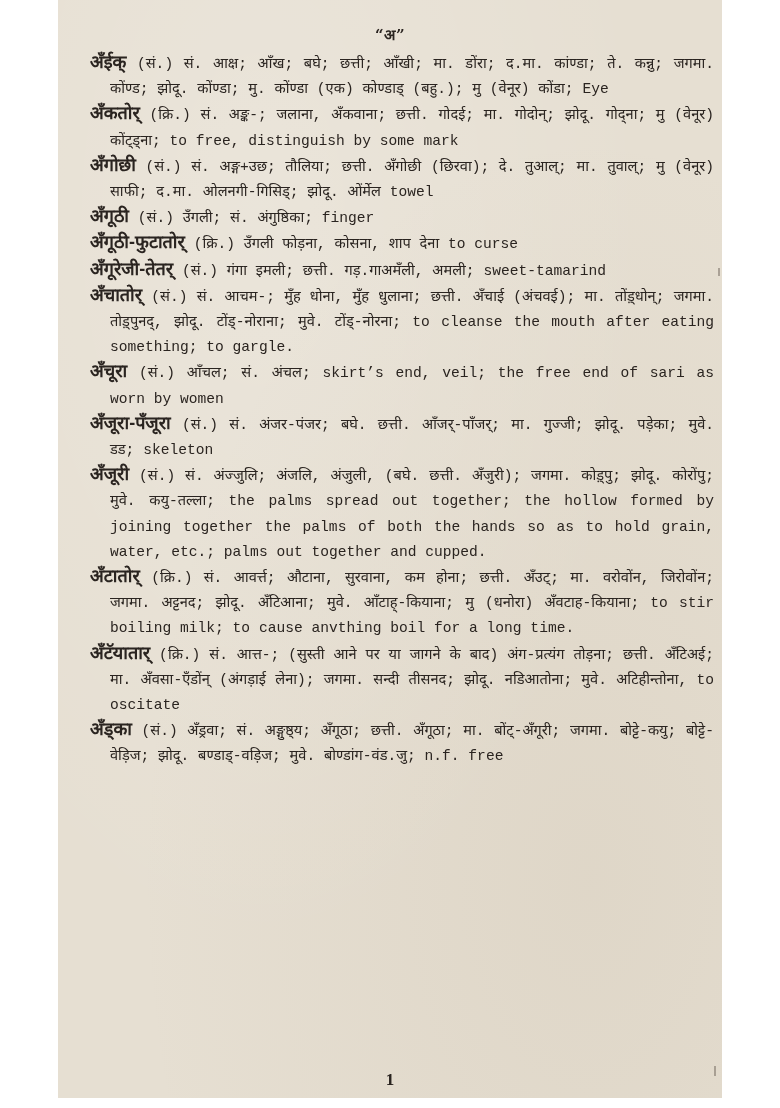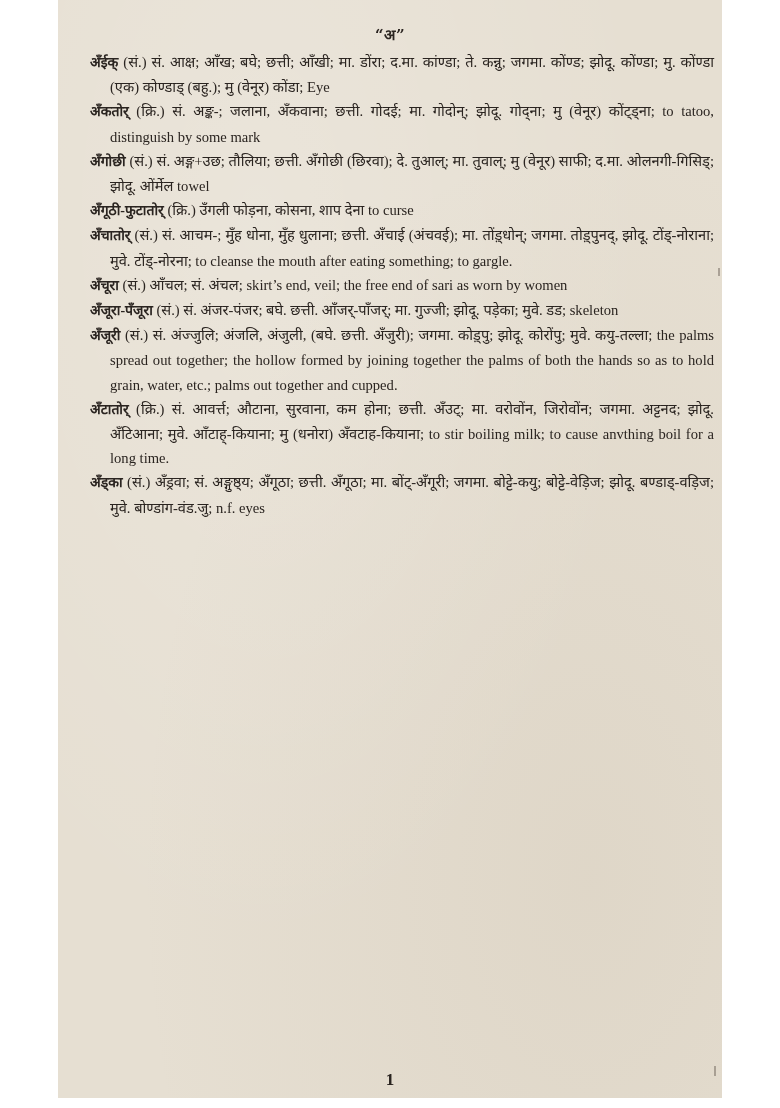--- a/index.html
+++ b/index.html
@@ -45,25 +45,25 @@
     line-height: 24.2px;
   }
   .entry {
     padding-left: 20px;
     text-indent: -20px;
     text-align: justify;
     margin: 0;
   }
   .hw {
     font-weight: bold;
-    font-family: Liberation Serif, serif;
-    font-size: 14px;
+    font-family: Liberation Sans, sans-serif;
+    font-size: 18px;
   }
   .body-text {
-    font-family: Liberation Serif, serif;
+    font-family: Liberation Mono, monospace;
   }
   .page-number {
     position: absolute;
     top: 1070px;
     left: 0;
     width: 100%;
     text-align: center;
     font-size: 17px;
     font-weight: bold;
     font-family: "Liberation Serif", serif;
@@ -76,28 +76,31 @@
   }
 </style>
 </head>
 <body>
 
 <div class="paper">
   <div class="running-head">“अ”</div>
 
   <div class="entries">
     <p class="entry"><span class="hw">अँईक्</span><span class="body-text"> (सं.) सं. आक्ष; आँख; बघे; छत्ती; आँखी; मा. डोंरा; द.मा. कांण्डा; ते. कन्नु; जगमा. कोंण्ड; झोदू. कोंण्डा; मु. कोंण्डा (एक) कोण्डाड् (बहु.); मु (वेनूर) कोंडा; Eye</span></p>
-    <p class="entry"><span class="hw">अँकतोर्</span><span class="body-text"> (क्रि.) सं. अङ्क-; जलाना, अँकवाना; छत्ती. गोदई; मा. गोदोन्; झोदू. गोद्ना; मु (वेनूर) कोंट्ड्ना; to tatoo, distinguish by some mark</span></p>
+    <p class="entry"><span class="hw">अँकतोर्</span><span class="body-text"> (क्रि.) सं. अङ्क-; जलाना, अँकवाना; छत्ती. गोदई; मा. गोदोन्; झोदू. गोद्ना; मु (वेनूर) कोंट्ड्ना; to free, distinguish by some mark</span></p>
     <p class="entry"><span class="hw">अँगोछी</span><span class="body-text"> (सं.) सं. अङ्ग+उछ; तौलिया; छत्ती. अँगोछी (छिरवा); दे. तुआल्; मा. तुवाल्; मु (वेनूर) साफी; द.मा. ओलनगी-गिसिड्; झोदू. ओंर्मेल towel</span></p>
+    <p class="entry"><span class="hw">अँगूठी</span><span class="body-text"> (सं.) उँगली; सं. अंगुष्ठिका; finger</span></p>
     <p class="entry"><span class="hw">अँगूठी-फुटातोर्</span><span class="body-text"> (क्रि.) उँगली फोड़ना, कोसना, शाप देना to curse</span></p>
+    <p class="entry"><span class="hw">अँगूरेजी-तेतर्</span><span class="body-text"> (सं.) गंगा इमली; छत्ती. गड़.गाअमँली, अमली; sweet-tamarind</span></p>
     <p class="entry"><span class="hw">अँचातोर्</span><span class="body-text"> (सं.) सं. आचम-; मुँह धोना, मुँह धुलाना; छत्ती. अँचाई (अंचवई); मा. तोंड़्धोन्; जगमा. तोड़्पुनद्, झोदू. टोंड्-नोराना; मुवे. टोंड्-नोरना; to cleanse the mouth after eating something; to gargle.</span></p>
     <p class="entry"><span class="hw">अँचूरा</span><span class="body-text"> (सं.) आँचल; सं. अंचल; skirt’s end, veil; the free end of sari as worn by women</span></p>
     <p class="entry"><span class="hw">अँजूरा-पँजूरा</span><span class="body-text"> (सं.) सं. अंजर-पंजर; बघे. छत्ती. आँजर्-पाँजर्; मा. गुज्जी; झोदू. पड़ेका; मुवे. डड; skeleton</span></p>
     <p class="entry"><span class="hw">अँजूरी</span><span class="body-text"> (सं.) सं. अंज्जुलि; अंजलि, अंजुली, (बघे. छत्ती. अँजुरी); जगमा. कोड़्पु; झोदू. कोरोंपु; मुवे. कयु-तल्ला; the palms spread out together; the hollow formed by joining together the palms of both the hands so as to hold grain, water, etc.; palms out together and cupped.</span></p>
     <p class="entry"><span class="hw">अँटातोर्</span><span class="body-text"> (क्रि.) सं. आवर्त्त; औटाना, सुरवाना, कम होना; छत्ती. अँउट्; मा. वरोवोंन, जिरोवोंन; जगमा. अट्टनद; झोदू. अँटिआना; मुवे. आँटाह्-कियाना; मु (धनोरा) अँवटाह-कियाना; to stir boiling milk; to cause anvthing boil for a long time.</span></p>
-    <p class="entry"><span class="hw">अँड्का</span><span class="body-text"> (सं.) अँड्रवा; सं. अङ्गुष्ठ्य; अँगूठा; छत्ती. अँगूठा; मा. बोंट्-अँगूरी; जगमा. बोट्टे-कयु; बोट्टे-वेड़िज; झोदू. बण्डाड्-वड़िज; मुवे. बोण्डांग-वंड.जु; n.f. eyes</span></p>
+    <p class="entry"><span class="hw">अँटॅयातार्</span><span class="body-text"> (क्रि.) सं. आत्त-; (सुस्ती आने पर या जागने के बाद) अंग-प्रत्यंग तोड़ना; छत्ती. अँटिअई; मा. अँवसा-एँडोंन् (अंगड़ाई लेना); जगमा. सन्दी तीसनद; झोदू. नडिआतोना; मुवे. अटिहीन्तोना, to oscitate</span></p>
+    <p class="entry"><span class="hw">अँड्का</span><span class="body-text"> (सं.) अँड्रवा; सं. अङ्गुष्ठ्य; अँगूठा; छत्ती. अँगूठा; मा. बोंट्-अँगूरी; जगमा. बोट्टे-कयु; बोट्टे-वेड़िज; झोदू. बण्डाड्-वड़िज; मुवे. बोण्डांग-वंड.जु; n.f. free</span></p>
   </div>
 
   <div class="page-number">1</div>
 
   <span class="speck" style="left:656px; top:1066px;"></span>
   <span class="speck" style="left:660px; top:268px; height:8px;"></span>
 </div>
 
 </body></html>

